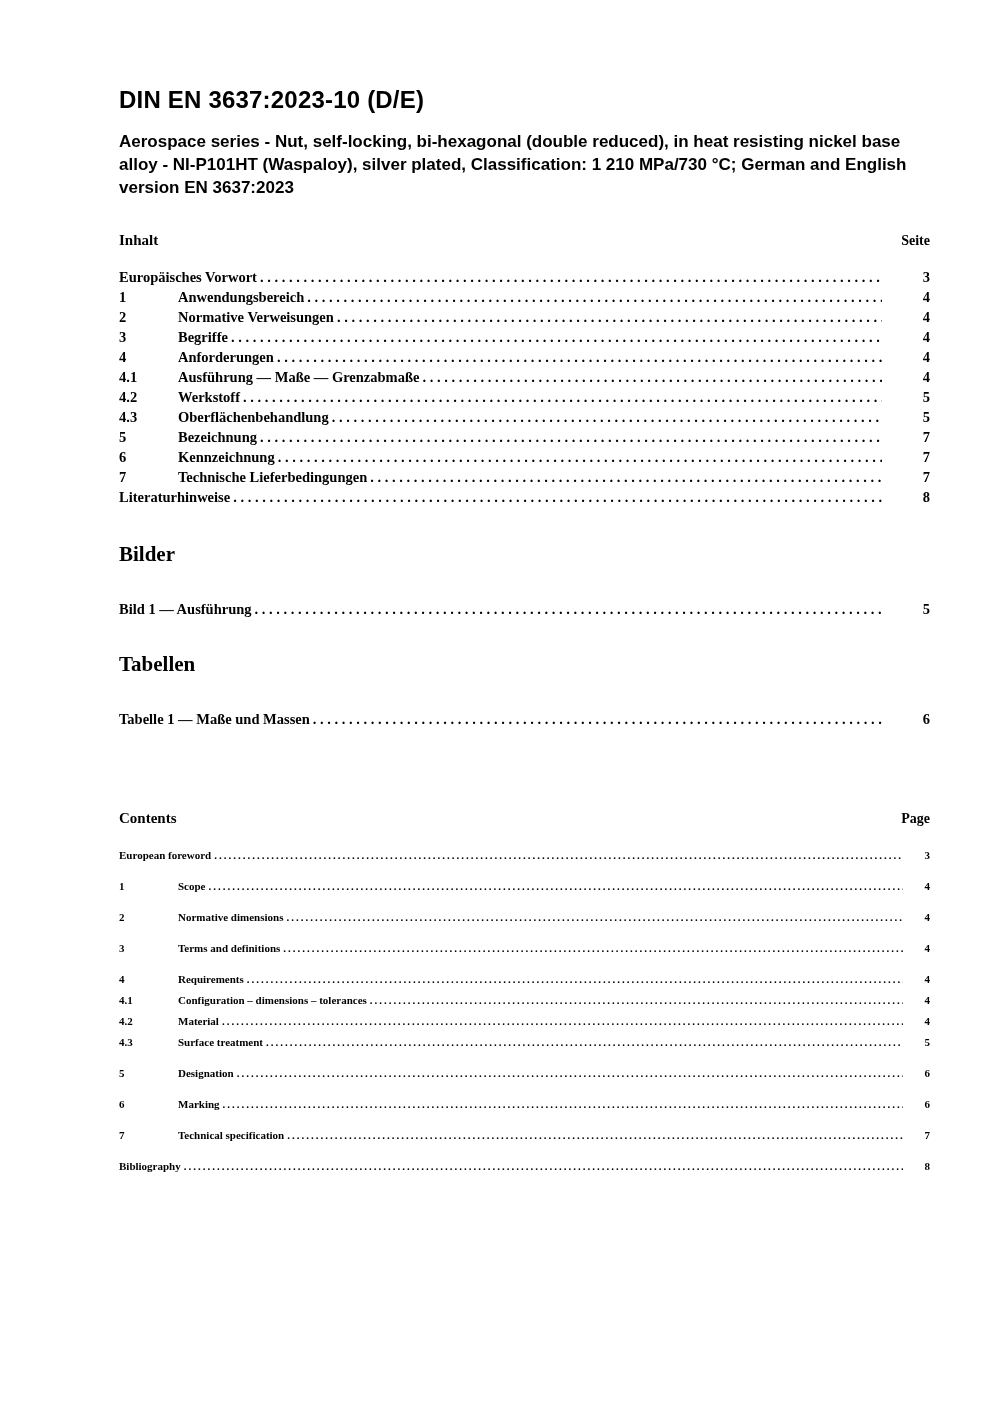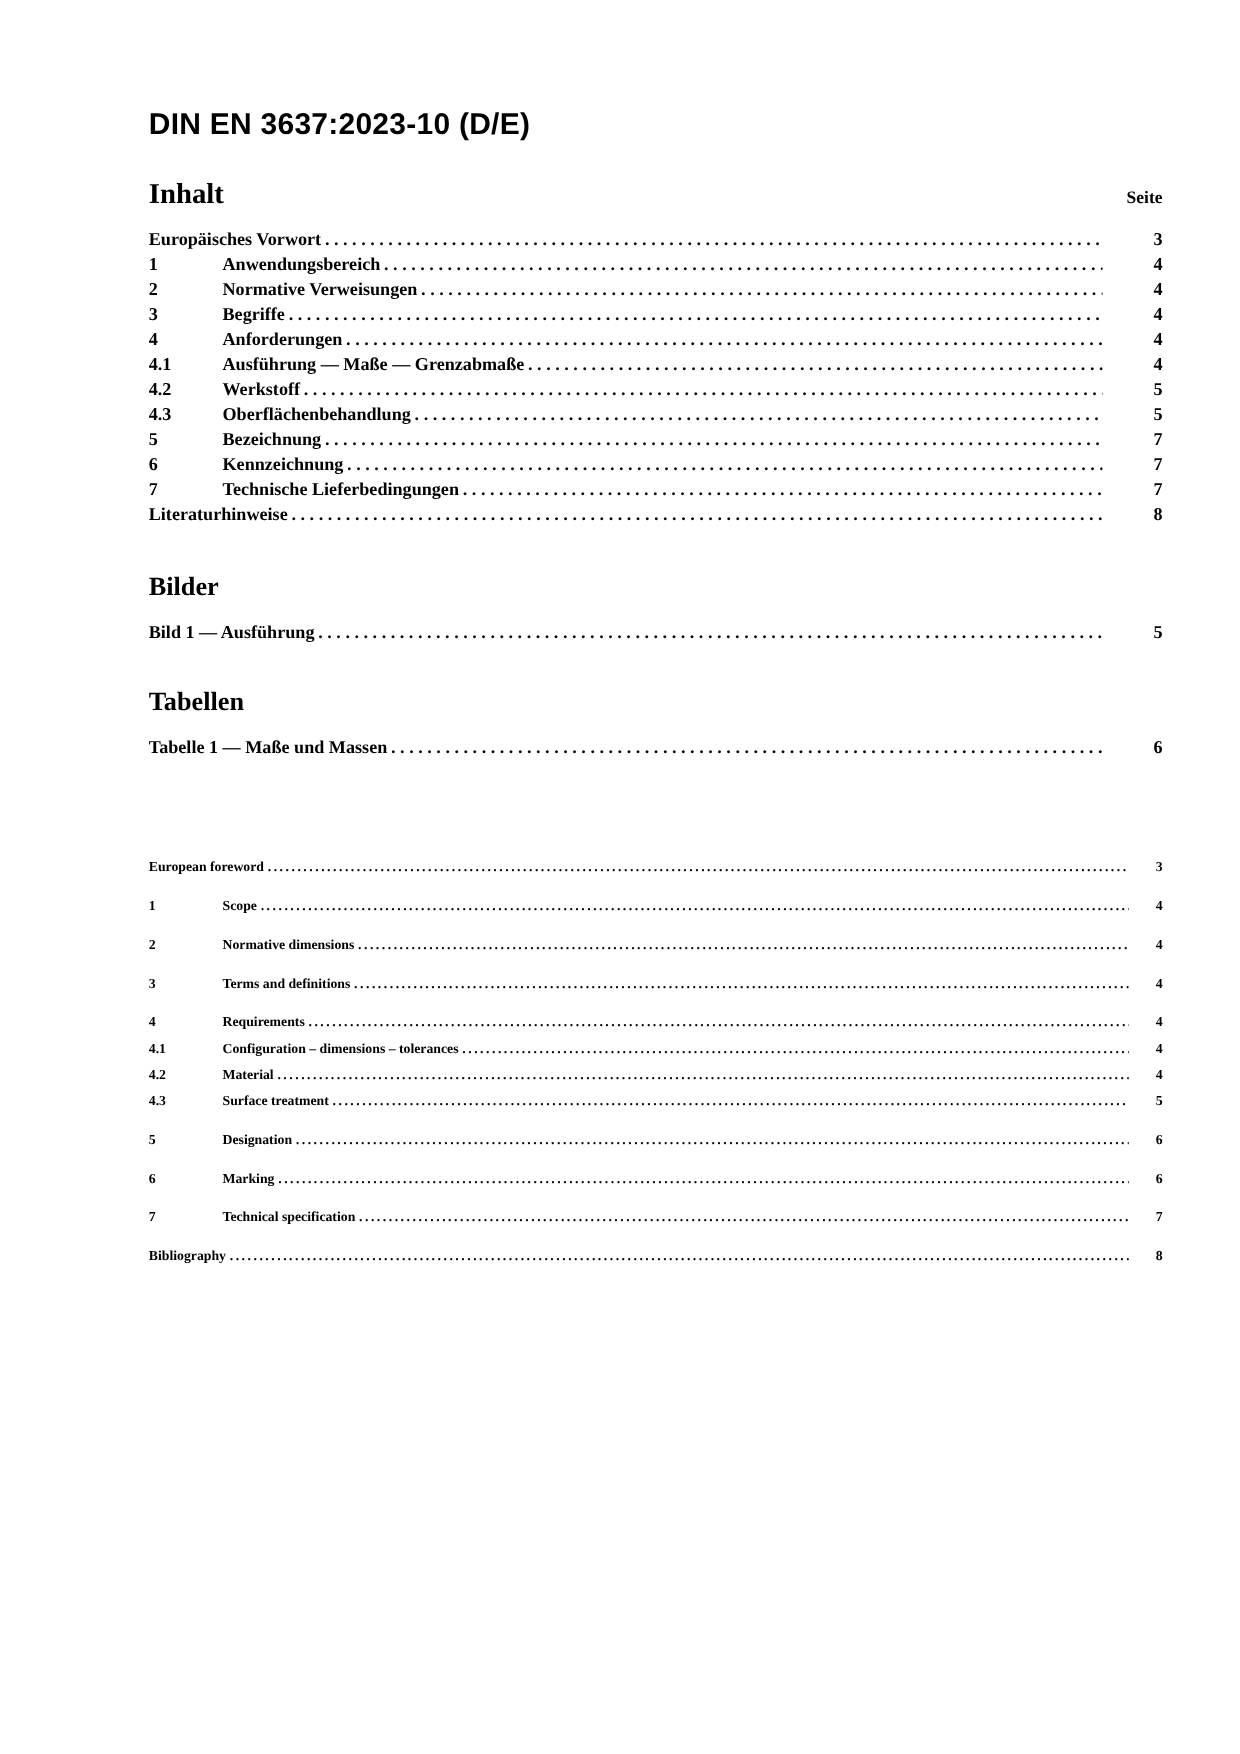--- a/index.html
+++ b/index.html
@@ -34,21 +34,21 @@
 
   
   .section-head {
     display: flex;
     justify-content: space-between;
     align-items: baseline;
   }
   .section-title {
     font-family: "Liberation Serif", serif;
     font-weight: bold;
-    font-size: 23px;
+    font-size: 15px;
     line-height: 26px;
   }
   .col-page-label {
     font-weight: bold;
     font-size: 14px;
   }
   .sec-inhalt   { margin-top: 28px; }
   .sec-bilder   { margin-top: 34px; }
   .sec-tabellen { margin-top: 32px; }
   .sec-contents { margin-top: 76px; }
@@ -90,30 +90,31 @@
   .leader-en::after {
     font-size: 11px;
     letter-spacing: 2px;
     content: "..........................................................................................................................................................................................................................................................";
   }
 
   .toc-page { flex: none; text-align: right; }
   .toc-de .toc-page, .fig-row .toc-page, .tab-row .toc-page { width: 40px; }
   .toc-en .toc-page { width: 24px; }
 
-  .fig-row, .tab-row { margin-top: 14px; }
+  .fig-row, .tab-row { margin-top: 32px; }
   .sec-bilder .section-title, .sec-tabellen .section-title { font-size: 21px; }
 </style>
 </head>
 <body>
 
 <div class="page">
 
   <header>
     <h1 class="doc-number">DIN EN 3637:2023-10 (D/E)</h1>
+    <p class="doc-title">Aerospace series - Nut, self-locking, bi-hexagonal (double reduced), in heat resisting nickel base alloy - NI-P101HT (Waspaloy), silver plated, Classification: 1 210 MPa/730 °C; German and English version EN 3637:2023</p>
   </header>
 
   <section class="sec-inhalt">
     <div class="section-head">
       <h2 class="section-title">Inhalt</h2>
       <span class="col-page-label">Seite</span>
     </div>
     <div class="toc toc-de">
 
         <div class="toc-row row-de">
@@ -222,20 +223,24 @@
 
         <div class="toc-row tab-row">
           <span class="toc-label">Tabelle 1 — Maße und Massen</span>
           <span class="leader leader-de"></span>
           <span class="toc-page">6</span>
         </div>
       </div>
   </section>
 
   <section class="sec-contents">
+    <div class="section-head">
+      <h2 class="section-title">Contents</h2>
+      <span class="col-page-label">Page</span>
+    </div>
     <div class="toc toc-en">
 
         <div class="toc-row row-en">
           <span class="toc-label">European foreword</span>
           <span class="leader leader-en"></span>
           <span class="toc-page">3</span>
         </div>
 
         <div class="toc-row row-en spaced">
           <span class="toc-num">1</span>

